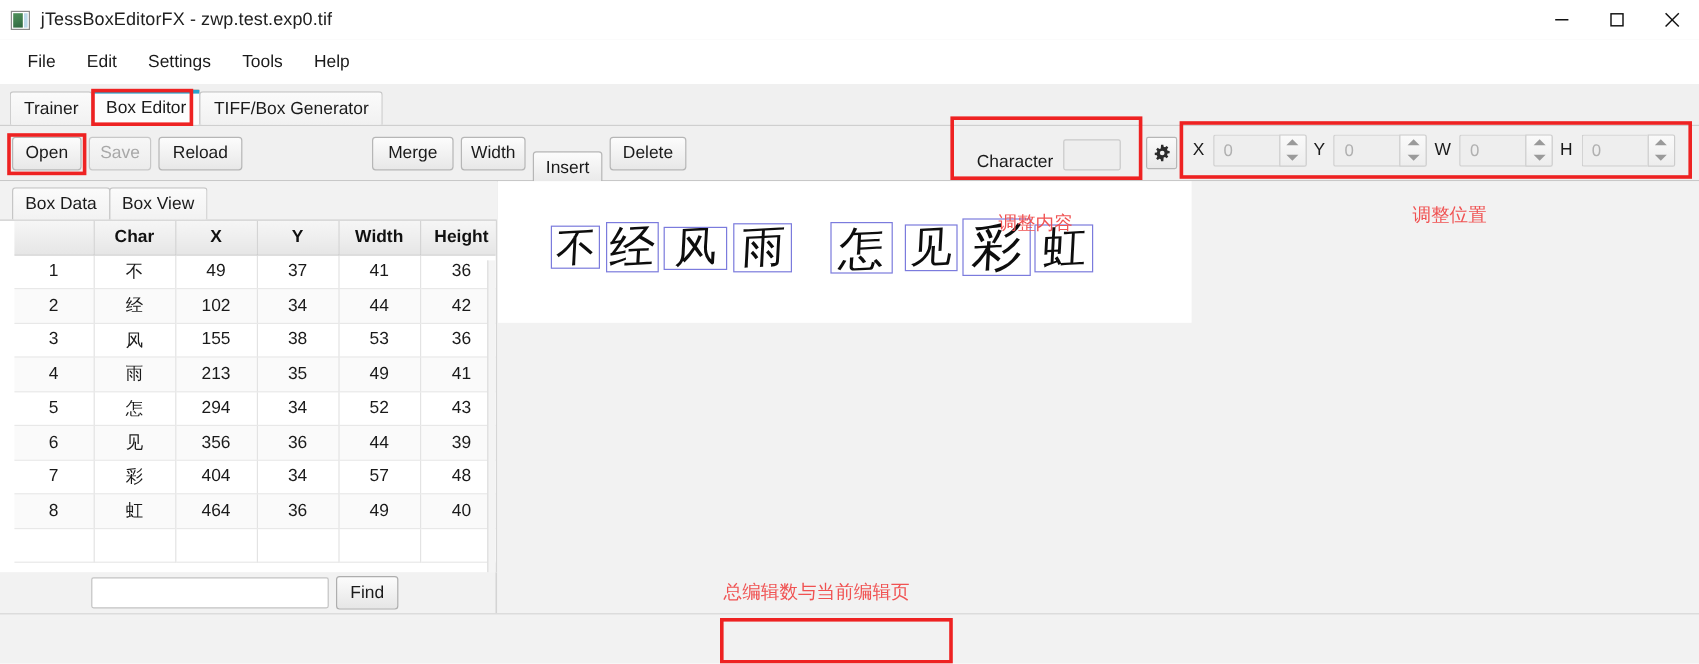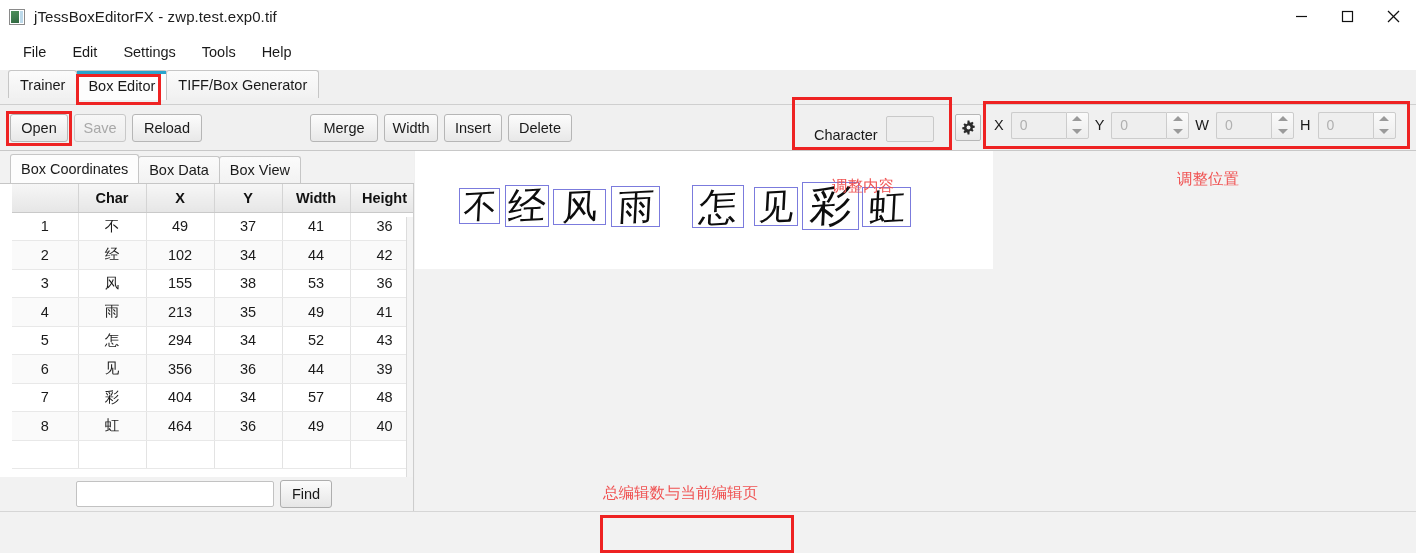--- a/index.html
+++ b/index.html
@@ -69,21 +69,21 @@
     padding: 4px 13px;
     white-space: nowrap;
   }
 
   
   .tabstrip {
     position: absolute; left: 0; top: 70px;
     width: 1416px; height: 35px;
     background: #f0f0f0;
     border-bottom: 1px solid #cfcfcf;
-    display: flex; align-items: flex-start;
+    display: flex; align-items: flex-end;
     padding-left: 8px;
   }
   .tab {
     height: 28px;
     padding: 0 11px;
     display: flex; align-items: center;
     font-size: 14.5px; color: #1a1a1a;
     background: linear-gradient(#fbfbfb,#f1f1f1);
     border: 1px solid #c6c6c6;
     border-bottom: none;
@@ -401,21 +401,21 @@
     <div class="tab">TIFF/Box Generator</div>
   </div>
   <div class="tab-highlight"></div>
 
   <div class="toolbar">
     <div class="btn" style="left:10px;top:9px;width:58px;">Open</div>
     <div class="btn disabled" style="left:74px;top:9px;width:52px;">Save</div>
     <div class="btn" style="left:132px;top:9px;width:70px;">Reload</div>
     <div class="btn" style="left:310px;top:9px;width:68px;">Merge</div>
     <div class="btn" style="left:384px;top:9px;width:54px;">Width</div>
-    <div class="btn" style="left:444px;top:9px;width:58px;">Insert</div>
+    <div class="btn" style="left:444px;top:21px;width:58px;">Insert</div>
     <div class="btn" style="left:508px;top:9px;width:64px;">Delete</div>
   </div>
   <div class="open-highlight"></div>
 
   <div class="char-group">
     <div class="char-label">Character</div>
     <div class="char-input"></div>
   </div>
   <div class="char-highlight"></div>
 
@@ -482,21 +482,20 @@
               <span class="tri-d"></span>
             </div>
         </div>
       </div>
     </div>
   </div>
   <div class="coord-highlight"></div>
 
   <div class="leftpanel">
     <div class="subtabs">
-      <div class="subtab active">Box Coordinates</div>
       <div class="subtab">Box Data</div>
       <div class="subtab">Box View</div>
     </div>
 
     <div class="tablewrap">
       <table class="boxtable">
         <thead>
           <tr>
             <th class="col-idx"></th>
             <th class="col-char">Char</th>

